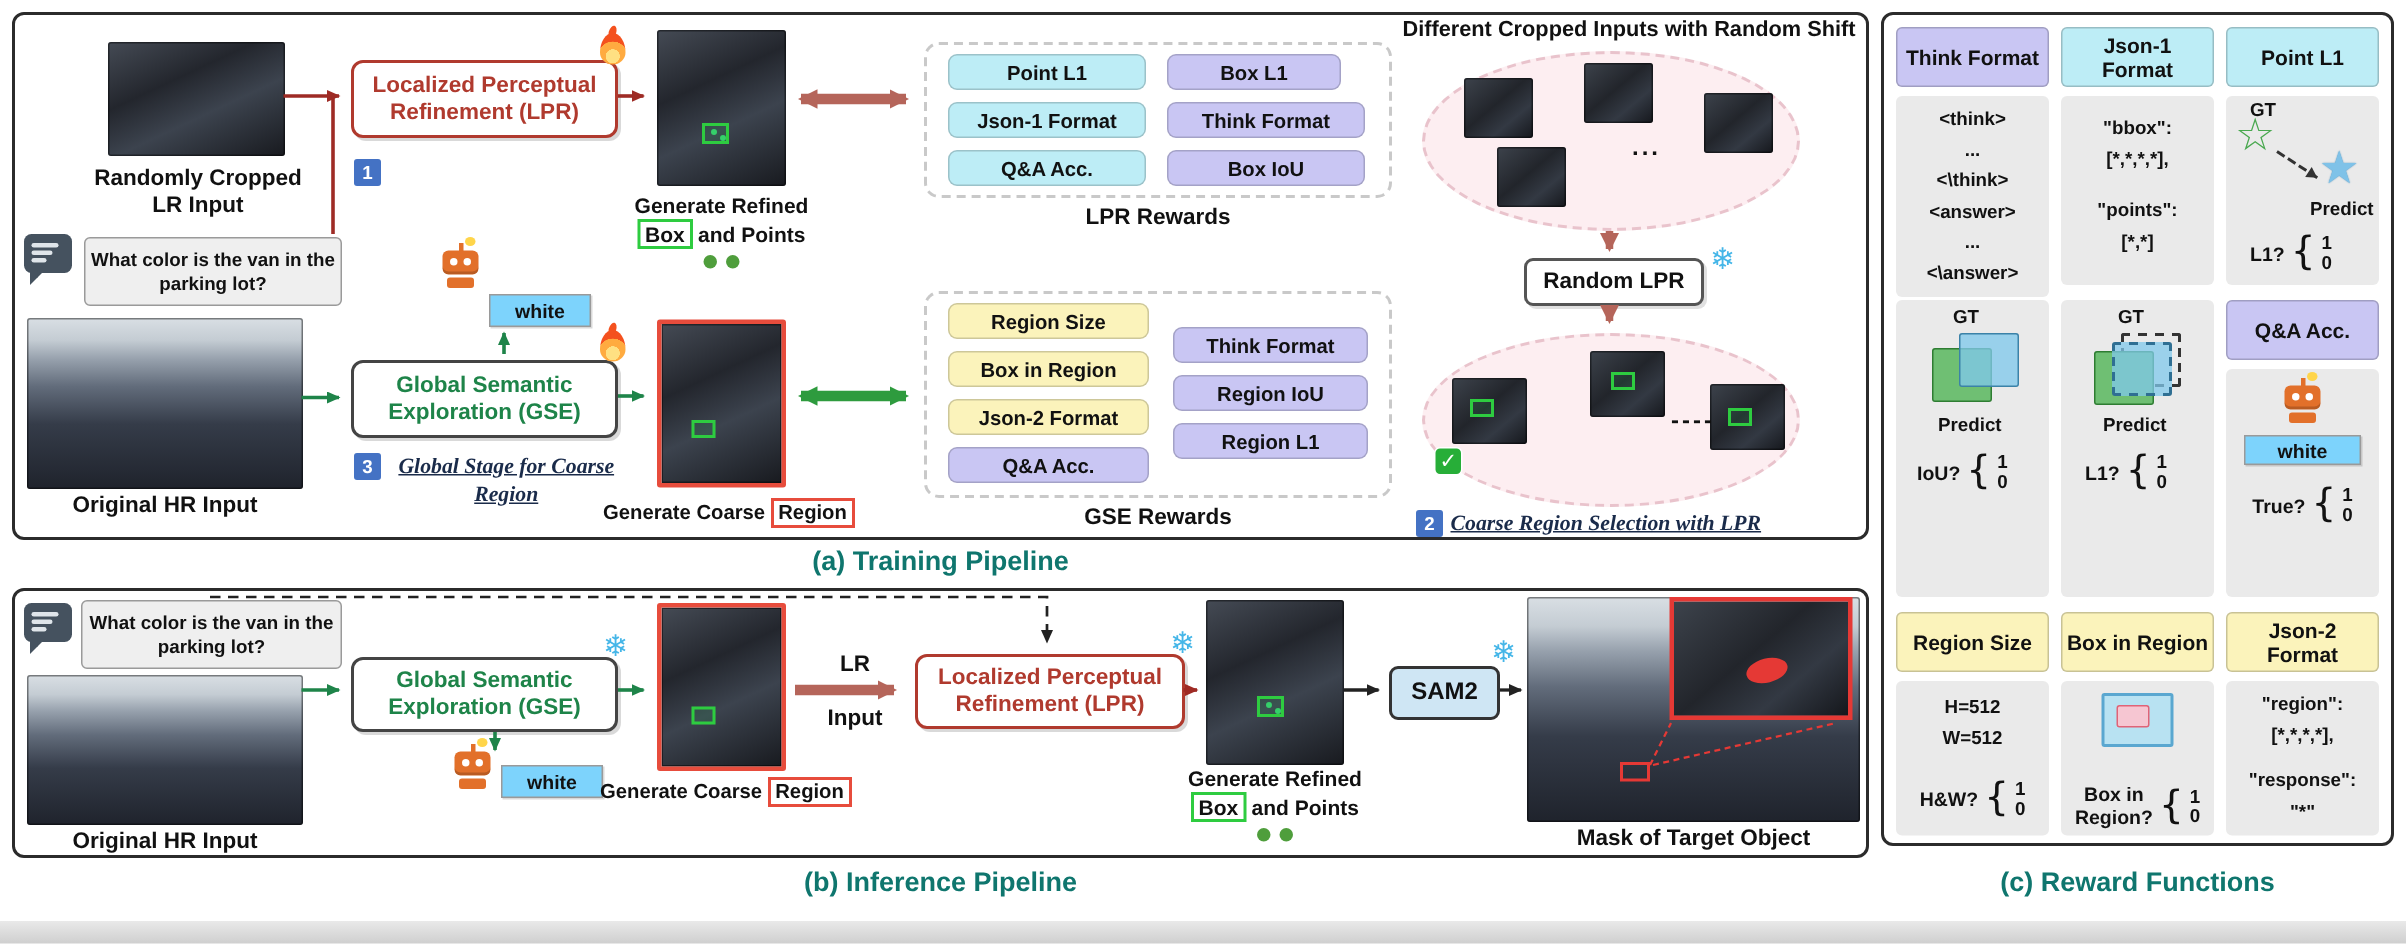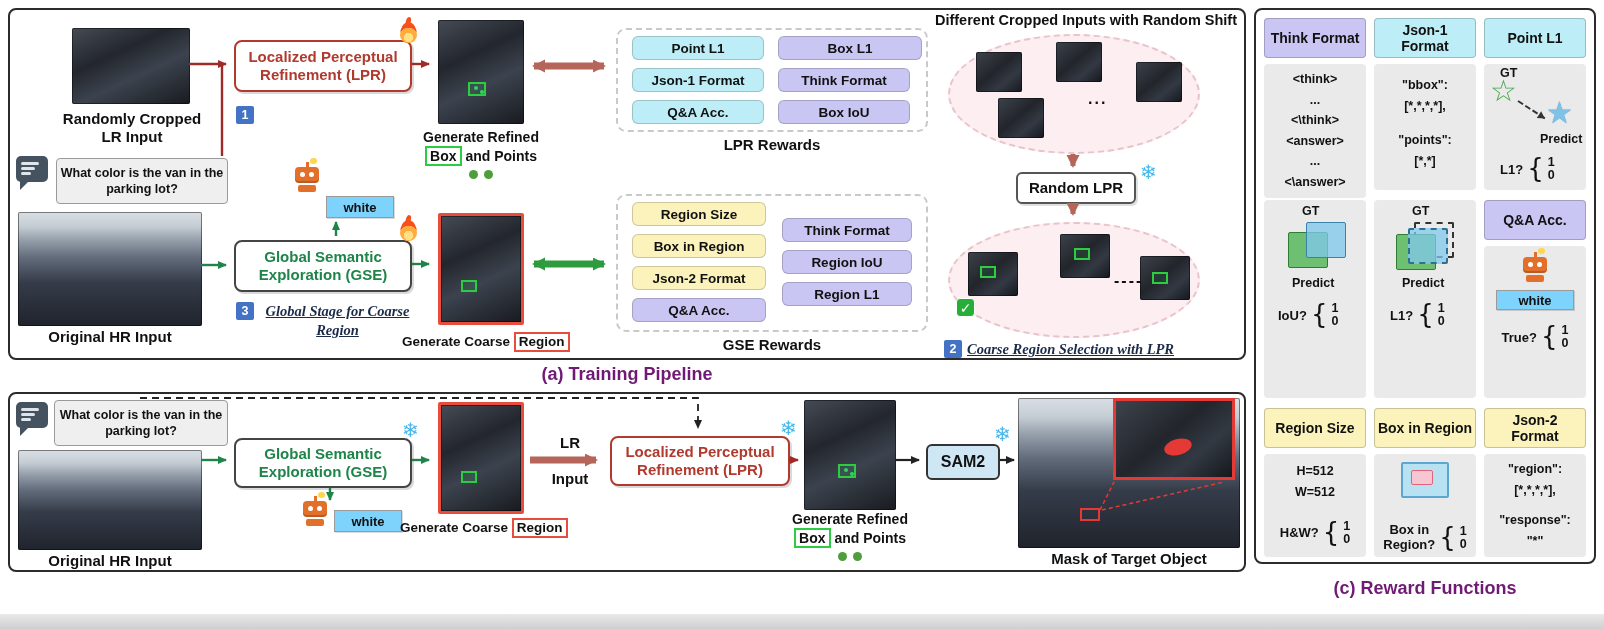--- a/index.html
+++ b/index.html
@@ -2,21 +2,21 @@
 <html style="--lavender: #c9c6f3; --cyan: #bdedf6; --yellow: #fbf3bb; --red-accent: #b03a2e; --green-accent: #1e8449; --rose-arrow: #b5655a; --badge-blue: #4472c4; --snowflake-blue: #45b6e8; --box-green: #2ecc40; --box-red: #e74c3c;"><head>
 <meta charset="utf-8">
 <style>
 *{margin:0;padding:0;box-sizing:border-box}
 html,body{width:1604px;height:629px}
 body{background:#fff;font-family:"Liberation Sans","DejaVu Sans",sans-serif;color:#111;position:relative;overflow:hidden}
 .canvas{position:absolute;inset:0;width:1604px;height:629px}
 .overlay{position:absolute;left:0;top:0;z-index:6;pointer-events:none}
 .panel{position:absolute;border:2px solid #2b2b2b;border-radius:8px;background:#fff;z-index:1}
 .abs{position:absolute}
-.panel-caption{position:absolute;text-align:center;font-weight:bold;font-size:18px;color:#701a75;z-index:2}
+.panel-caption{position:absolute;text-align:center;font-weight:bold;font-size:18px;color:#0f766e;z-index:2}
 .ph{position:absolute;border-radius:2px;background:linear-gradient(155deg,#454b55 0%,#23262d 35%,#3c434e 60%,#181a1f 100%);box-shadow:inset 0 0 0 1px rgba(0,0,0,.45)}
 .ph.city{background:linear-gradient(180deg,#d9dfe4 0%,#c4ccd3 13%,#97a1ad 24%,#626c7b 40%,#353c49 62%,#1f232c 100%)}
 .ph.crop{background:linear-gradient(140deg,#3d434c 0%,#22252b 45%,#333943 70%,#15171c 100%)}
 .imglabel{position:absolute;font-weight:bold;font-size:15px;text-align:center;line-height:1.18;z-index:2}
 .module{position:absolute;background:#fff;border-radius:8px;display:flex;align-items:center;justify-content:center;text-align:center;font-weight:bold;line-height:1.2;padding:4px;z-index:2}
 .module.lpr{border:2px solid var(--red-accent,#b03a2e);color:var(--red-accent,#b03a2e);font-size:15px;box-shadow:2px 2px 0 rgba(0,0,0,.15)}
 .module.gse{border:2px solid #444;color:var(--green-accent,#1e8449);font-size:15px;box-shadow:2px 2px 0 rgba(0,0,0,.15)}
 .module.frozen{border:2px solid #555;color:#111;font-size:15px;border-radius:6px;box-shadow:2px 2px 0 rgba(0,0,0,.12)}
 .module.sam{border:2px solid #333;background:#cfe6f4;color:#111;font-size:16px;border-radius:6px}
 .stage{position:absolute;display:flex;gap:5px;align-items:flex-start;font-family:"Liberation Serif","DejaVu Serif",serif;font-style:italic;font-weight:bold;color:#1a2b4a;font-size:14.5px;z-index:2}
@@ -111,21 +111,21 @@
     <div><span>Generate Refined</span></div>
     <div><span class="word-g">Box</span> <span>and Points</span></div>
     <div class="dots">
           <b></b>
           <b></b>
         </div>
   </div>
 
   <div class="dash-group" style="left:606px;top:18px;width:312px;height:104px"></div>
   <div class="pill cyan" style="left:622px;top:26px;width:132px">Point L1</div>
-  <div class="pill lav" style="left:768px;top:26px;width:144px">Box L1</div>
+  <div class="pill lav" style="left:768px;top:26px;width:116px">Box L1</div>
   <div class="pill cyan" style="left:622px;top:58px;width:132px">Json-1 Format</div>
   <div class="pill lav" style="left:768px;top:58px;width:132px">Think Format</div>
   <div class="pill cyan" style="left:622px;top:90px;width:132px">Q&amp;A Acc.</div>
   <div class="pill lav" style="left:768px;top:90px;width:132px">Box IoU</div>
   <div class="group-caption" style="left:606px;top:126px;width:312px">LPR Rewards</div>
 
   <span class="robot" style="left:284px;top:152px">
         <span class="dot"></span>
         <span class="ant"></span>
         <span class="head"></span>
@@ -249,20 +249,21 @@
   <span class="snow" style="left:984px;top:30px">❄</span>
 
   <div class="ph city" style="left:1008px;top:4px;width:222px;height:150px">
     <div class="abs" style="left:95px;top:0;width:122px;height:82px;border:3px solid #e53935;background:linear-gradient(140deg,#3d434c 0%,#22252b 45%,#333943 70%,#15171c 100%);z-index:3">
       <span class="abs" style="left:48px;top:38px;width:28px;height:16px;background:#e53935;border-radius:50%;transform:rotate(-14deg)"></span>
     </div>
     <span class="abs" style="left:62px;top:110px;width:20px;height:13px;border:2px solid #e53935;z-index:3"></span>
   </div>
   <div class="imglabel" style="left:1008px;top:156px;width:222px">Mask of Target Object</div>
 </section>
+<div class="panel-caption" style="left:8px;top:578px;width:1238px">(b) Inference Pipeline</div>
 
 <section class="panel" id="panelC" style="left:1254px;top:8px;width:342px;height:556px">
 
   <div class="ccell">
     <div class="chead lav">Think Format</div>
     <div class="cbody pad">
       <div class="ln">&lt;think&gt;</div>
       <div class="ln">...</div>
       <div class="ln">&lt;\think&gt;</div>
       <div class="ln">&lt;answer&gt;</div>

